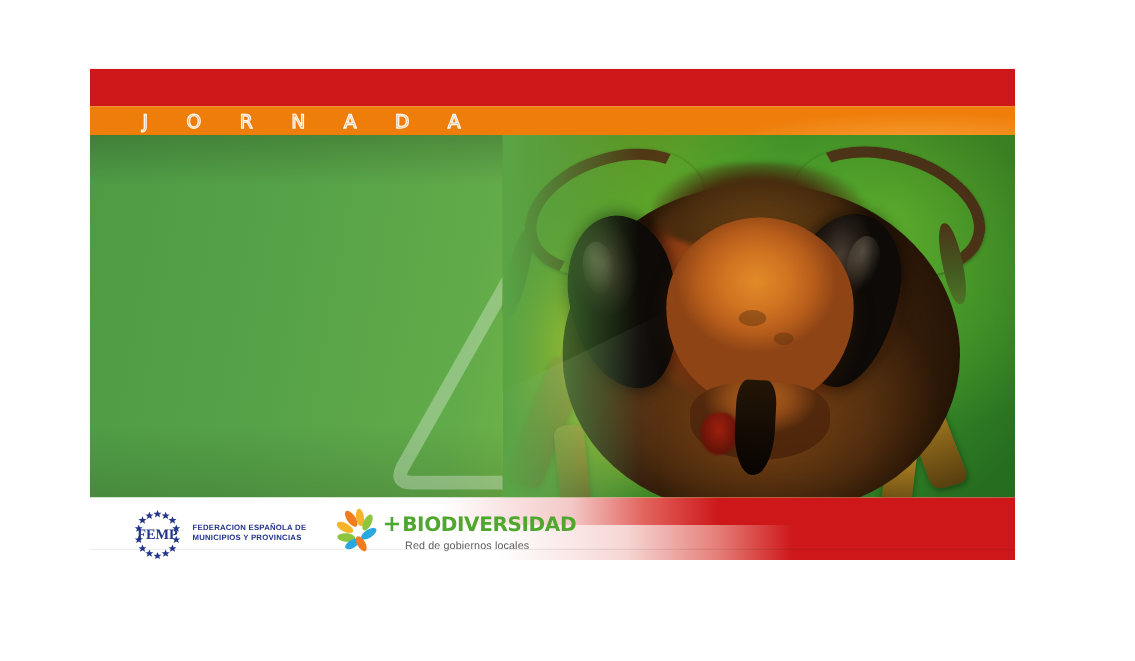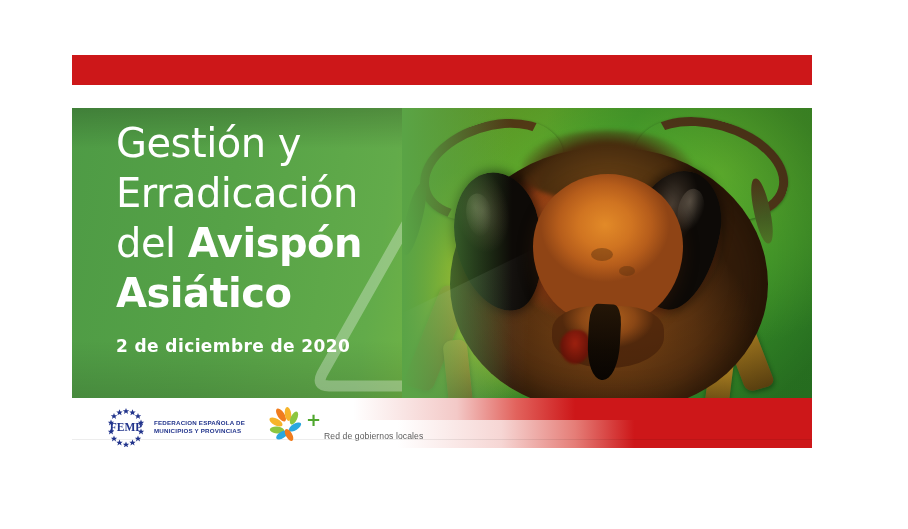--- a/index.html
+++ b/index.html
@@ -263,20 +263,24 @@
 </style>
 </head>
 <body>
 
 <div id="canvas">
 
   <div class="poster">
 
     <div class="band-red"></div>
 
+    <div class="band-orange">
+      <div class="band-orange-glow"></div>
+      <div class="jornada">J O R N A D A</div>
+    </div>
     <div class="band-edge-dark"></div>
 
     <div class="stage">
 
       <div class="watermark">
         <svg viewBox="0 0 330 330" xmlns="http://www.w3.org/2000/svg">
           <g fill="none" stroke="#ffffff" stroke-width="11" stroke-linejoin="round">
             <path d="M165 28 L312 288 Q318 300 305 300 L25 300 Q12 300 18 288 Z"></path>
           </g>
           <g fill="none" stroke="#ffffff" stroke-width="10">
@@ -316,27 +320,20 @@
 
         <div class="mandible"></div>
         <div class="mandible-red"></div>
         <div class="mandible-dark"></div>
 
         <div class="photo-vignette"></div>
         <div class="photo-diag"></div>
         <div class="photo-fade"></div>
       </div>
 
-      <div class="titleblock">
-        <div class="tline">Gestión y</div>
-        <div class="tline">Erradicación</div>
-        <div class="tline"><span>del </span><span class="bold-word">Avispón</span></div>
-        <div class="tline bold">Asiático</div>
-        <div class="date">2 de diciembre de 2020</div>
-      </div>
 
     </div>
 
     <div class="footer">
       <div class="footer-band2"></div>
       <div class="footer-hair"></div>
 
       <div class="logos">
 
         <div class="femp">
@@ -380,20 +377,21 @@
                 <ellipse cx="27" cy="21" rx="3.2" ry="7.0" fill="#29a7df" transform="rotate(58 27 21)"></ellipse>
                 <ellipse cx="9" cy="24" rx="3.4" ry="7.2" fill="#8cc63f" transform="rotate(-86 9 24)"></ellipse>
                 <ellipse cx="14" cy="29" rx="3.2" ry="6.6" fill="#29a7df" transform="rotate(-122 14 29)"></ellipse>
                 <ellipse cx="21" cy="29" rx="3.2" ry="6.6" fill="#f07c1e" transform="rotate(150 21 29)"></ellipse>
               </g>
             </svg>
           </div>
           <div class="bio-textwrap">
             <div class="bio-title">
               <span class="bio-plus">+</span>
+              <span>BIODIVERSIDAD</span>
             </div>
             <div class="bio-sub">Red de gobiernos locales</div>
           </div>
         </div>
 
       </div>
     </div>
 
   </div>
 </div>

